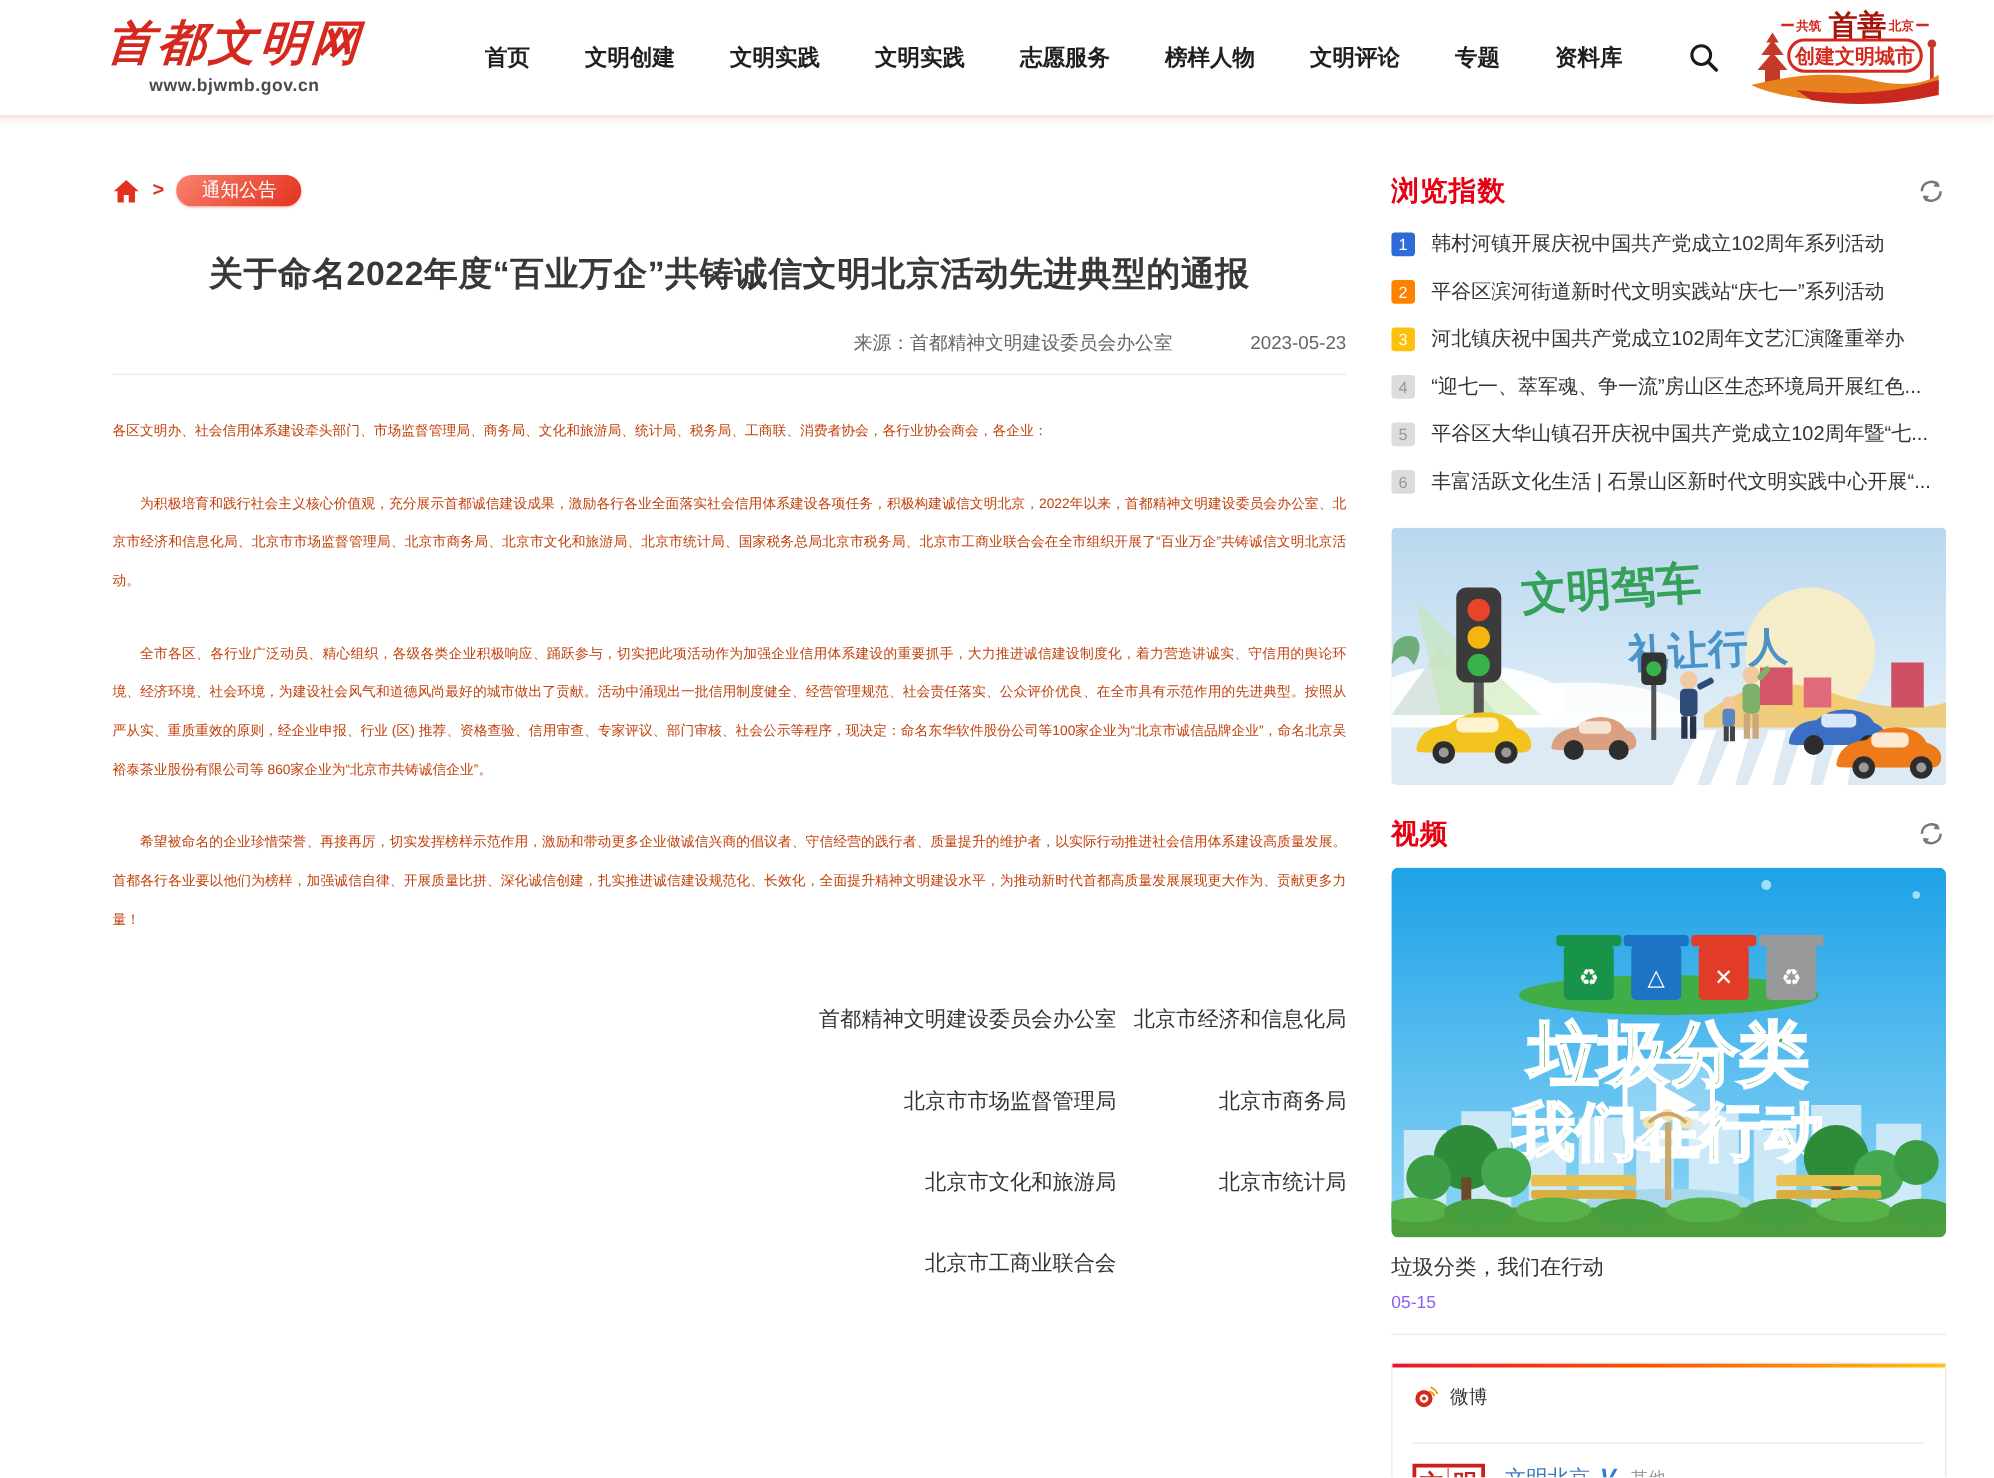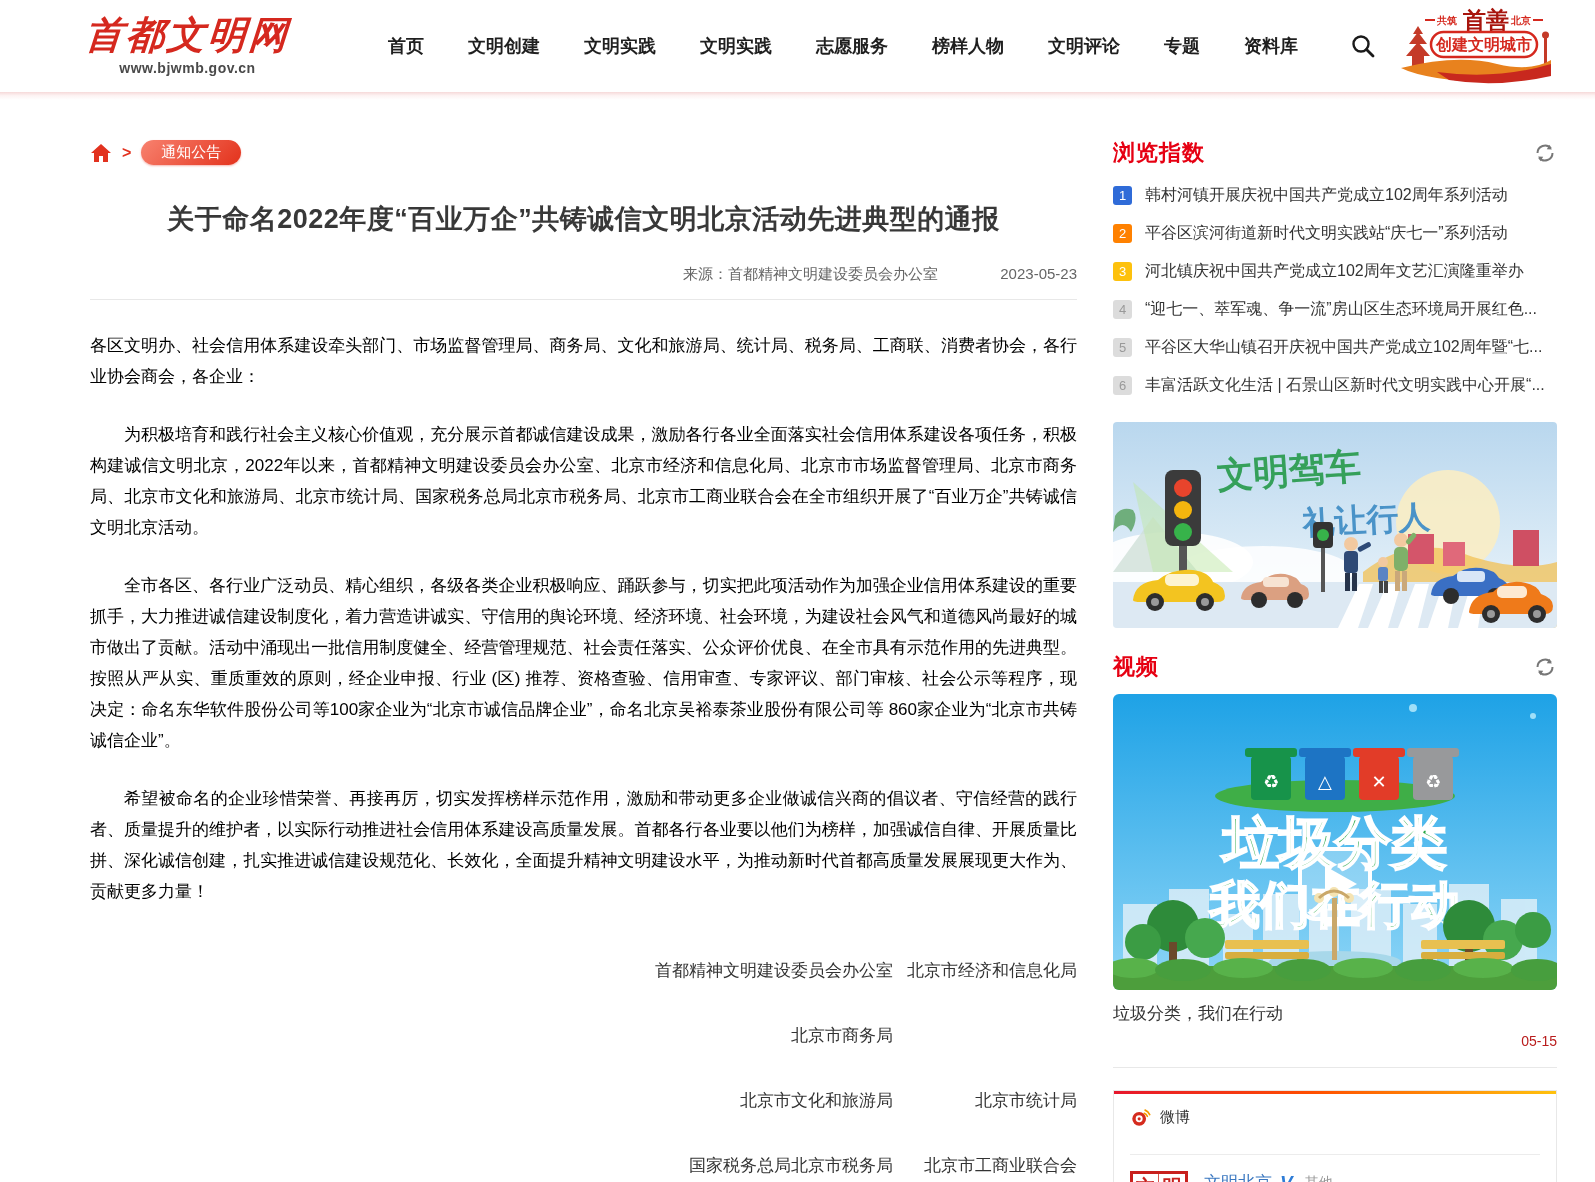--- a/index.html
+++ b/index.html
@@ -27,21 +27,21 @@
   .breadcrumb { display:flex; align-items:center; gap:10px; }
   .crumb-sep { color:#e2321f; font-size:16px; font-weight:bold; }
   .crumb-pill { background:linear-gradient(135deg,#f8826f,#e3321c); color:#fff; font-size:15px;
      padding:3px 20px; border-radius:999px; cursor:pointer; box-shadow:0 1px 2px rgba(224,47,31,.35); }
 
   
   .article-title { margin-top:36px; text-align:center; font-size:27px; font-weight:bold; color:#383838; letter-spacing:.5px; }
   .article-meta { margin-top:28px; text-align:right; font-size:15px; color:#666; }
   .article-meta .date { margin-left:58px; }
   .meta-divider { border-bottom:1px solid #e8e8e8; margin-top:15px; }
-  .article-body { margin-top:30px; font-size:17px; color:#000000; line-height:31px; text-align:justify; }
+  .article-body { margin-top:30px; font-size:11px; color:#c2410c; line-height:31px; text-align:justify; }
   .article-body p { margin-bottom:27px; }
   .article-body p.indent { text-indent:2em; }
   .sig-row { display:grid; grid-template-columns:1fr 184px; margin-top:42px; font-size:17px; color:#333; }
   .sig-row span { text-align:right; }
   .sig-row.first { margin-top:52px; }
 
   
   .side-heading { display:flex; justify-content:space-between; align-items:center; height:26px; }
   .side-title { color:#e60012; font-size:22px; font-weight:900; letter-spacing:1px; }
   .refresh-btn { cursor:pointer; display:flex; align-items:center; }
@@ -49,21 +49,21 @@
   .bi-item { display:flex; align-items:center; gap:13px; height:38px; cursor:pointer; overflow:hidden; }
   .rank { flex:0 0 19px; width:19px; height:19px; border-radius:3px; display:flex; align-items:center; justify-content:center;
           font-size:13px; color:#fff; background:#d9d9d9; }
   .rank.r1 { background:#2f6bd8; } .rank.r2 { background:#ff8100; } .rank.r3 { background:#fdc10d; }
   .rank.grey { background:#dcdcdc; color:#999; }
   .bi-text { font-size:16px; color:#333; white-space:nowrap; overflow:hidden; text-overflow:ellipsis; }
   .side-banner { margin-top:18px; width:444px; height:206px; border-radius:4px; overflow:hidden; cursor:pointer; }
   .video-section { margin-top:26px; }
   .video-thumb { margin-top:14px; width:444px; height:296px; border-radius:6px; overflow:hidden; cursor:pointer; position:relative; }
   .video-caption { margin-top:12px; font-size:17px; color:#333; }
-  .video-date { margin-top:8px; font-size:14px; color:#b91c1c;text-align:right; }
+  .video-date { margin-top:8px; font-size:14px; color:#8b5cf6; }
   .side-divider { margin-top:18px; border-top:1px solid #e8e8e8; }
 
   
   .weibo-card { margin-top:22px; border:1px solid #e8e8e8; }
   .weibo-topbar { height:3px; background:linear-gradient(90deg,#e6162d 0%,#ff4f00 45%,#ffc20e 100%); }
   .weibo-inner { padding:12px 16px 16px 16px; }
   .weibo-head { display:flex; align-items:center; gap:8px; padding-bottom:26px; border-bottom:1px solid #ececec; }
   .weibo-head-label { font-size:15px; color:#333; }
   .weibo-profile { display:flex; margin-top:16px; gap:16px; }
   .weibo-avatar { width:58px; height:58px; border:3px solid #c8201d; background:#fff; display:grid;
@@ -153,28 +153,28 @@
         <p class="indent">为积极培育和践行社会主义核心价值观，充分展示首都诚信建设成果，激励各行各业全面落实社会信用体系建设各项任务，积极构建诚信文明北京，2022年以来，首都精神文明建设委员会办公室、北京市经济和信息化局、北京市市场监督管理局、北京市商务局、北京市文化和旅游局、北京市统计局、国家税务总局北京市税务局、北京市工商业联合会在全市组织开展了“百业万企”共铸诚信文明北京活动。</p>
         <p class="indent">全市各区、各行业广泛动员、精心组织，各级各类企业积极响应、踊跃参与，切实把此项活动作为加强企业信用体系建设的重要抓手，大力推进诚信建设制度化，着力营造讲诚实、守信用的舆论环境、经济环境、社会环境，为建设社会风气和道德风尚最好的城市做出了贡献。活动中涌现出一批信用制度健全、经营管理规范、社会责任落实、公众评价优良、在全市具有示范作用的先进典型。按照从严从实、重质重效的原则，经企业申报、行业 (区) 推荐、资格查验、信用审查、专家评议、部门审核、社会公示等程序，现决定：命名东华软件股份公司等100家企业为“北京市诚信品牌企业”，命名北京吴裕泰茶业股份有限公司等 860家企业为“北京市共铸诚信企业”。</p>
         <p class="indent">希望被命名的企业珍惜荣誉、再接再厉，切实发挥榜样示范作用，激励和带动更多企业做诚信兴商的倡议者、守信经营的践行者、质量提升的维护者，以实际行动推进社会信用体系建设高质量发展。首都各行各业要以他们为榜样，加强诚信自律、开展质量比拼、深化诚信创建，扎实推进诚信建设规范化、长效化，全面提升精神文明建设水平，为推动新时代首都高质量发展展现更大作为、贡献更多力量！</p>
       </div>
 
       <div class="sig-row first">
         <span>首都精神文明建设委员会办公室</span>
         <span>北京市经济和信息化局</span>
       </div>
       <div class="sig-row">
+        <span>北京市市场监督管理局</span>
         <span>北京市商务局</span>
       </div>
       <div class="sig-row">
         <span>北京市文化和旅游局</span>
         <span>北京市统计局</span>
       </div>
       <div class="sig-row">
-        <span>国家税务总局北京市税务局</span>
         <span>北京市工商业联合会</span>
       </div>
 
     </div>
 
     <div class="right-col">
 
       <div class="side-heading">
         <span class="side-title">浏览指数</span>
         <span class="refresh-btn">

